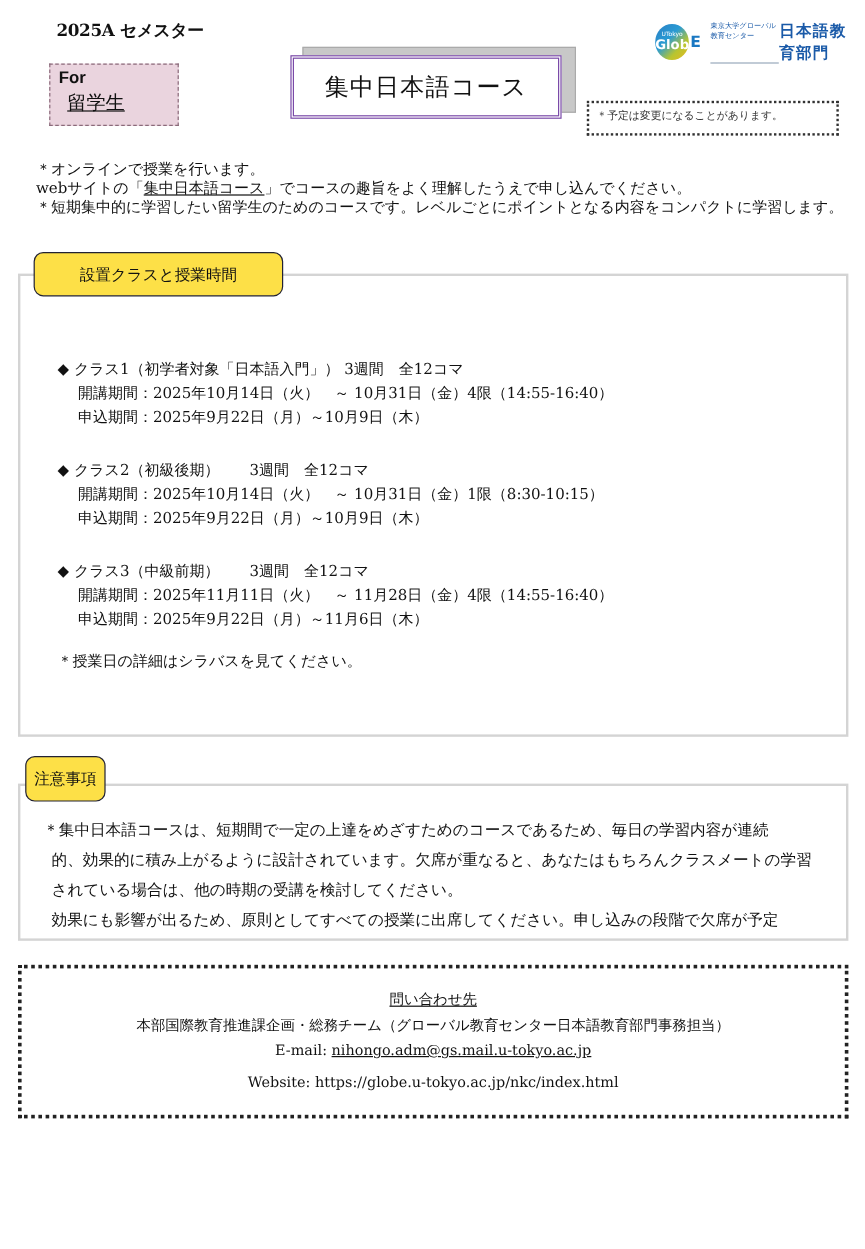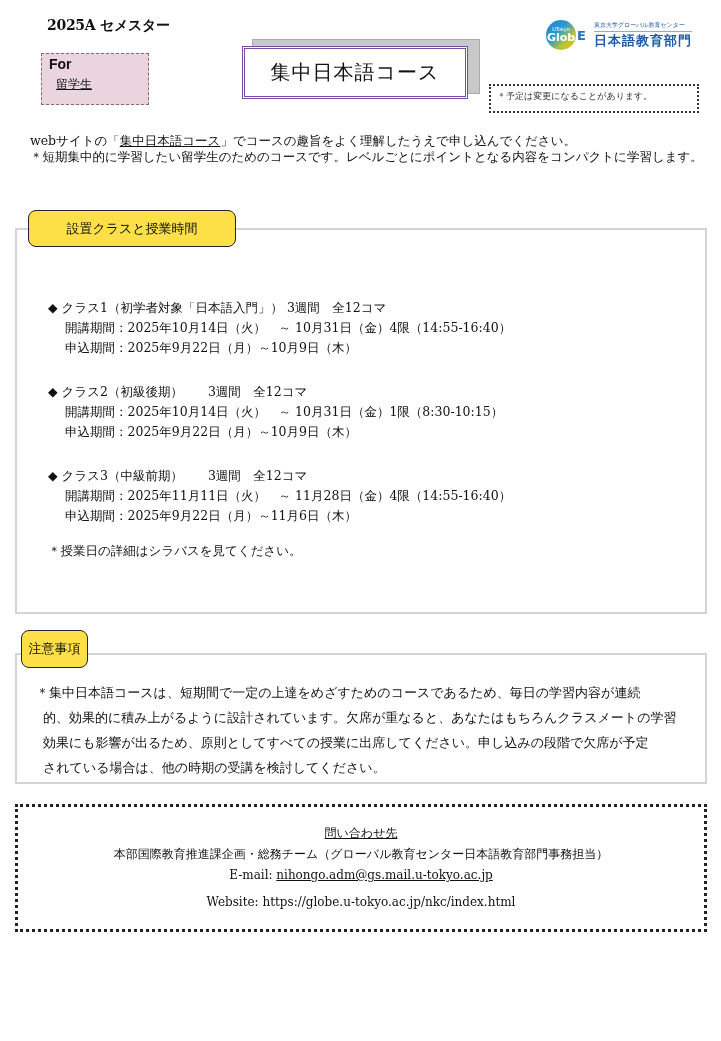--- a/index.html
+++ b/index.html
@@ -5,33 +5,33 @@
   html, body { margin:0; padding:0; background:#ffffff; }
   body { width:721px; height:1041px; position:relative; overflow:hidden;
          font-family:"DejaVu Serif","Liberation Serif",serif; color:#111; }
   .abs { position:absolute; }
   .semester { left:47px; top:17px; font-size:14px; font-weight:bold; letter-spacing:-0.3px; }
   .for-box { left:41px; top:53px; width:108px; height:52px; background:#ead4de;
              border:1px dashed #8a6a7a; box-sizing:border-box; }
   .for-label { position:absolute; left:7px; top:2px; font-family:Liberation Sans, sans-serif;
                font-weight:bold; font-size:14px; }
   .for-target { position:absolute; left:14px; top:22px; font-family:"DejaVu Sans","Liberation Sans",sans-serif;
-                font-size:12px; text-decoration:underline; }
+                font-size:16px; text-decoration:underline; }
   .title-shadow { left:252px; top:39px; width:226px; height:53px; background:#c8c8c8; border:1px solid #aaa; }
   .title-box { left:242px; top:46px; width:226px; height:53px; background:#fff;
                border:3px double #7a4aa8; box-sizing:border-box; display:flex; align-items:center; justify-content:center; }
   .title-text { font-family:"DejaVu Sans","Liberation Sans",sans-serif; font-size:20px; letter-spacing:1px; }
   .logo { left:546px; top:19px; width:165px; height:32px; display:flex; align-items:center; gap:4px; }
   .logo-circle { width:30px; height:30px; border-radius:50%;
                  background:linear-gradient(135deg,#2a7fc4 0%,#2a9bd4 40%,#b8c530 70%,#e9b820 100%);
                  color:#fff; font-family:"DejaVu Sans",sans-serif; font-weight:bold; font-size:11px;
                  display:flex; flex-direction:column; align-items:center; justify-content:center; line-height:1; }
   .logo-circle small { font-size:5px; font-weight:normal; }
   .logo-e { font-family:"DejaVu Sans",sans-serif; font-weight:bold; font-size:13px; color:#1a78c2; margin-left:-3px; }
-  .logo-text { display:flex; flex-direction:column; margin-left:4px; }
+  .logo-text { display:flex; flex-direction:row; margin-left:4px; }
   .logo-sub { font-family:"DejaVu Sans",sans-serif; font-size:6px; color:#1a5aa8; border-bottom:1px solid #9ab; padding-bottom:1px; }
   .logo-main { font-family:"DejaVu Sans",sans-serif; font-size:13px; font-weight:bold; color:#1a5aa8; letter-spacing:1px; }
   .notice-box { left:489px; top:84px; width:210px; height:29px; border:2px dotted #333; box-sizing:border-box;
                 font-size:9px; padding:4px 6px; color:#333; }
   .intro { left:30px; top:133px; font-size:12.5px; line-height:16px; width:690px; }
   .intro p { margin:0; white-space:nowrap; }
   .intro .u { text-decoration:underline; }
   .section1 { left:15px; top:228px; width:692px; height:386px; border:2px solid #d4d4d4; box-sizing:border-box; }
   .tab { position:absolute; background:#fde047; border:1.5px solid #223; border-radius:8px;
          font-family:"DejaVu Sans","Liberation Sans",sans-serif; font-size:13px;
@@ -76,20 +76,21 @@
   <span class="logo-e">E</span>
   <div class="logo-text">
     <span class="logo-sub">東京大学グローバル教育センター</span>
     <span class="logo-main">日本語教育部門</span>
   </div>
 </div>
 
 <div class="abs notice-box">＊予定は変更になることがあります。</div>
 
 <div class="abs intro">
+  <p>＊オンラインで授業を行います。</p>
   <p><span> webサイトの「</span><span class="u">集中日本語コース</span><span>」でコースの趣旨をよく理解したうえで申し込んでください。</span></p>
   <p>＊短期集中的に学習したい留学生のためのコースです。レベルごとにポイントとなる内容をコンパクトに学習します。</p>
 </div>
 
 <div class="abs section1"></div>
 <div class="tab tab1">設置クラスと授業時間</div>
 
 <div class="abs classes">
   <div class="cls">
     <div>◆ クラス1（初学者対象「日本語入門」） 3週間　全12コマ</div>
@@ -109,22 +110,22 @@
 </div>
 
 <div class="abs note">＊授業日の詳細はシラバスを見てください。</div>
 
 <div class="abs section2"></div>
 <div class="tab tab2">注意事項</div>
 
 <div class="abs caution">
   <p>＊集中日本語コースは、短期間で一定の上達をめざすためのコースであるため、毎日の学習内容が連続</p>
   <p class="indent">的、効果的に積み上がるように設計されています。欠席が重なると、あなたはもちろんクラスメートの学習</p>
+  <p class="indent">されている場合は、他の時期の受講を検討してください。</p>
   <p class="indent">効果にも影響が出るため、原則としてすべての授業に出席してください。申し込みの段階で欠席が予定</p>
-  <p class="indent">されている場合は、他の時期の受講を検討してください。</p>
 </div>
 
 <div class="abs contact">
   <div class="head">問い合わせ先</div>
   <div>本部国際教育推進課企画・総務チーム（グローバル教育センター日本語教育部門事務担当）</div>
   <div><span>E-mail: </span><span class="email-link">nihongo.adm@gs.mail.u-tokyo.ac.jp</span></div>
   <div class="web">Website: https://globe.u-tokyo.ac.jp/nkc/index.html</div>
 </div>
 
 </body></html>

